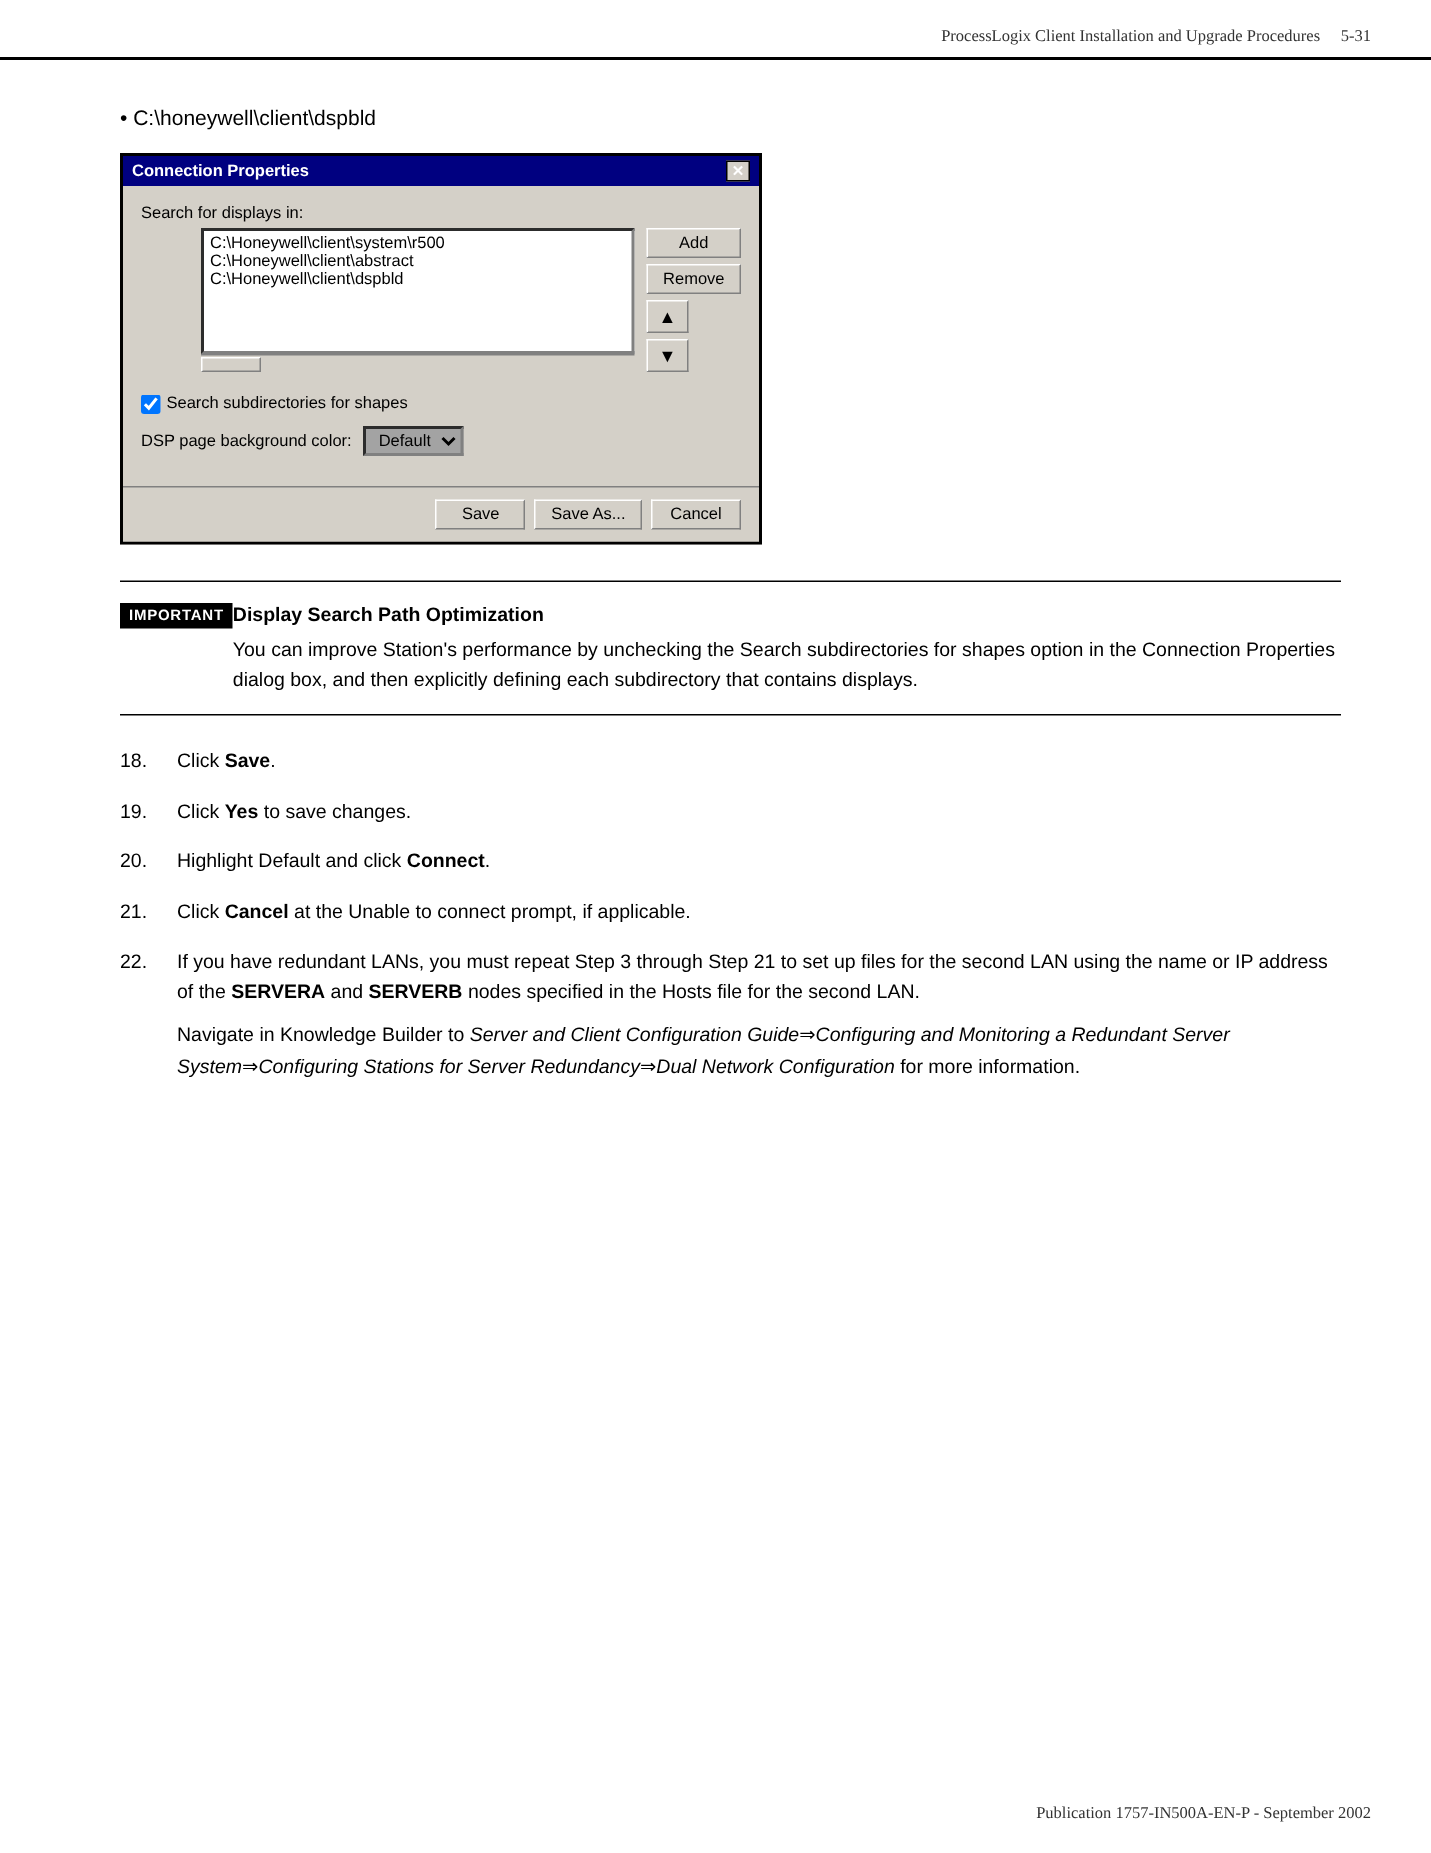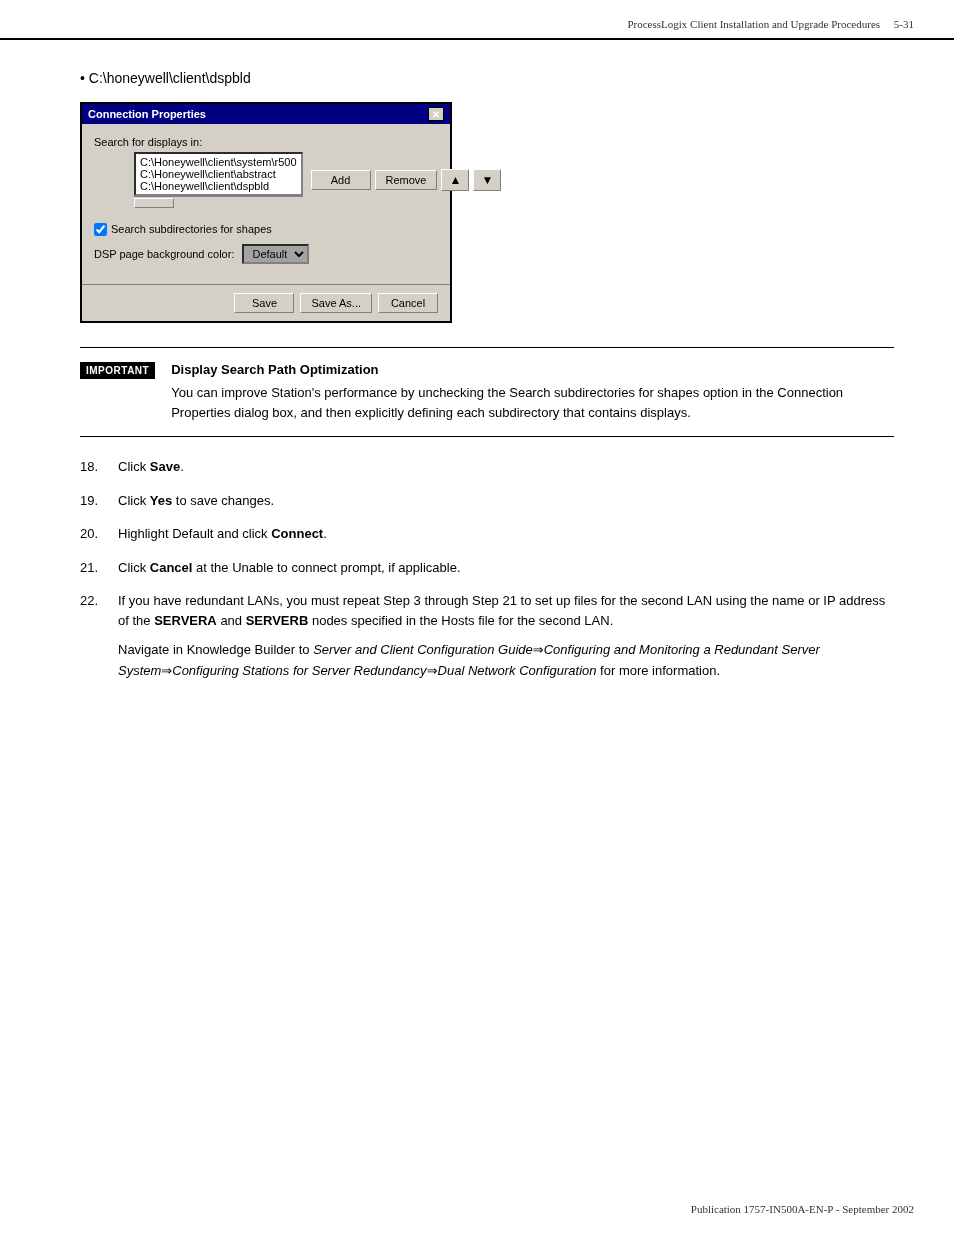--- a/index.html
+++ b/index.html
@@ -35,21 +35,21 @@
     }
 
     
     .dialog-wrapper {
       margin-bottom: 24px;
     }
 
     .dialog {
       border: 2px solid #000;
       background: #d4d0c8;
-      width: 372px;
+      width: 428px;
       font-family: Arial, sans-serif;
       font-size: 11px;
     }
 
     .dialog-titlebar {
       background: #000080;
       color: #fff;
       padding: 3px 6px;
       display: flex;
       justify-content: space-between;
@@ -125,23 +125,22 @@
       padding: 2px;
     }
 
     .listbox-item {
       white-space: nowrap;
       padding: 0 2px;
     }
 
     .side-buttons {
       display: flex;
-      flex-direction: row;
+      flex-direction: column;
       gap: 4px;
-      align-items: center;
     }
 
     .win-btn {
       background: #d4d0c8;
       border: 1px solid;
       border-color: #fff #808080 #808080 #fff;
       padding: 3px 10px;
       font-size: 11px;
       font-family: Arial, sans-serif;
       cursor: pointer;
@@ -194,21 +193,20 @@
       justify-content: flex-end;
       gap: 6px;
       padding: 8px 12px;
       border-top: 1px solid #808080;
       background: #d4d0c8;
     }
 
     
     .important-section {
       display: flex;
-      gap: 16px;
       border-top: 1px solid #000;
       border-bottom: 1px solid #000;
       padding: 14px 0;
       margin-bottom: 20px;
     }
 
     .important-badge {
       background: #000;
       color: #fff;
       font-family: Arial, sans-serif;

